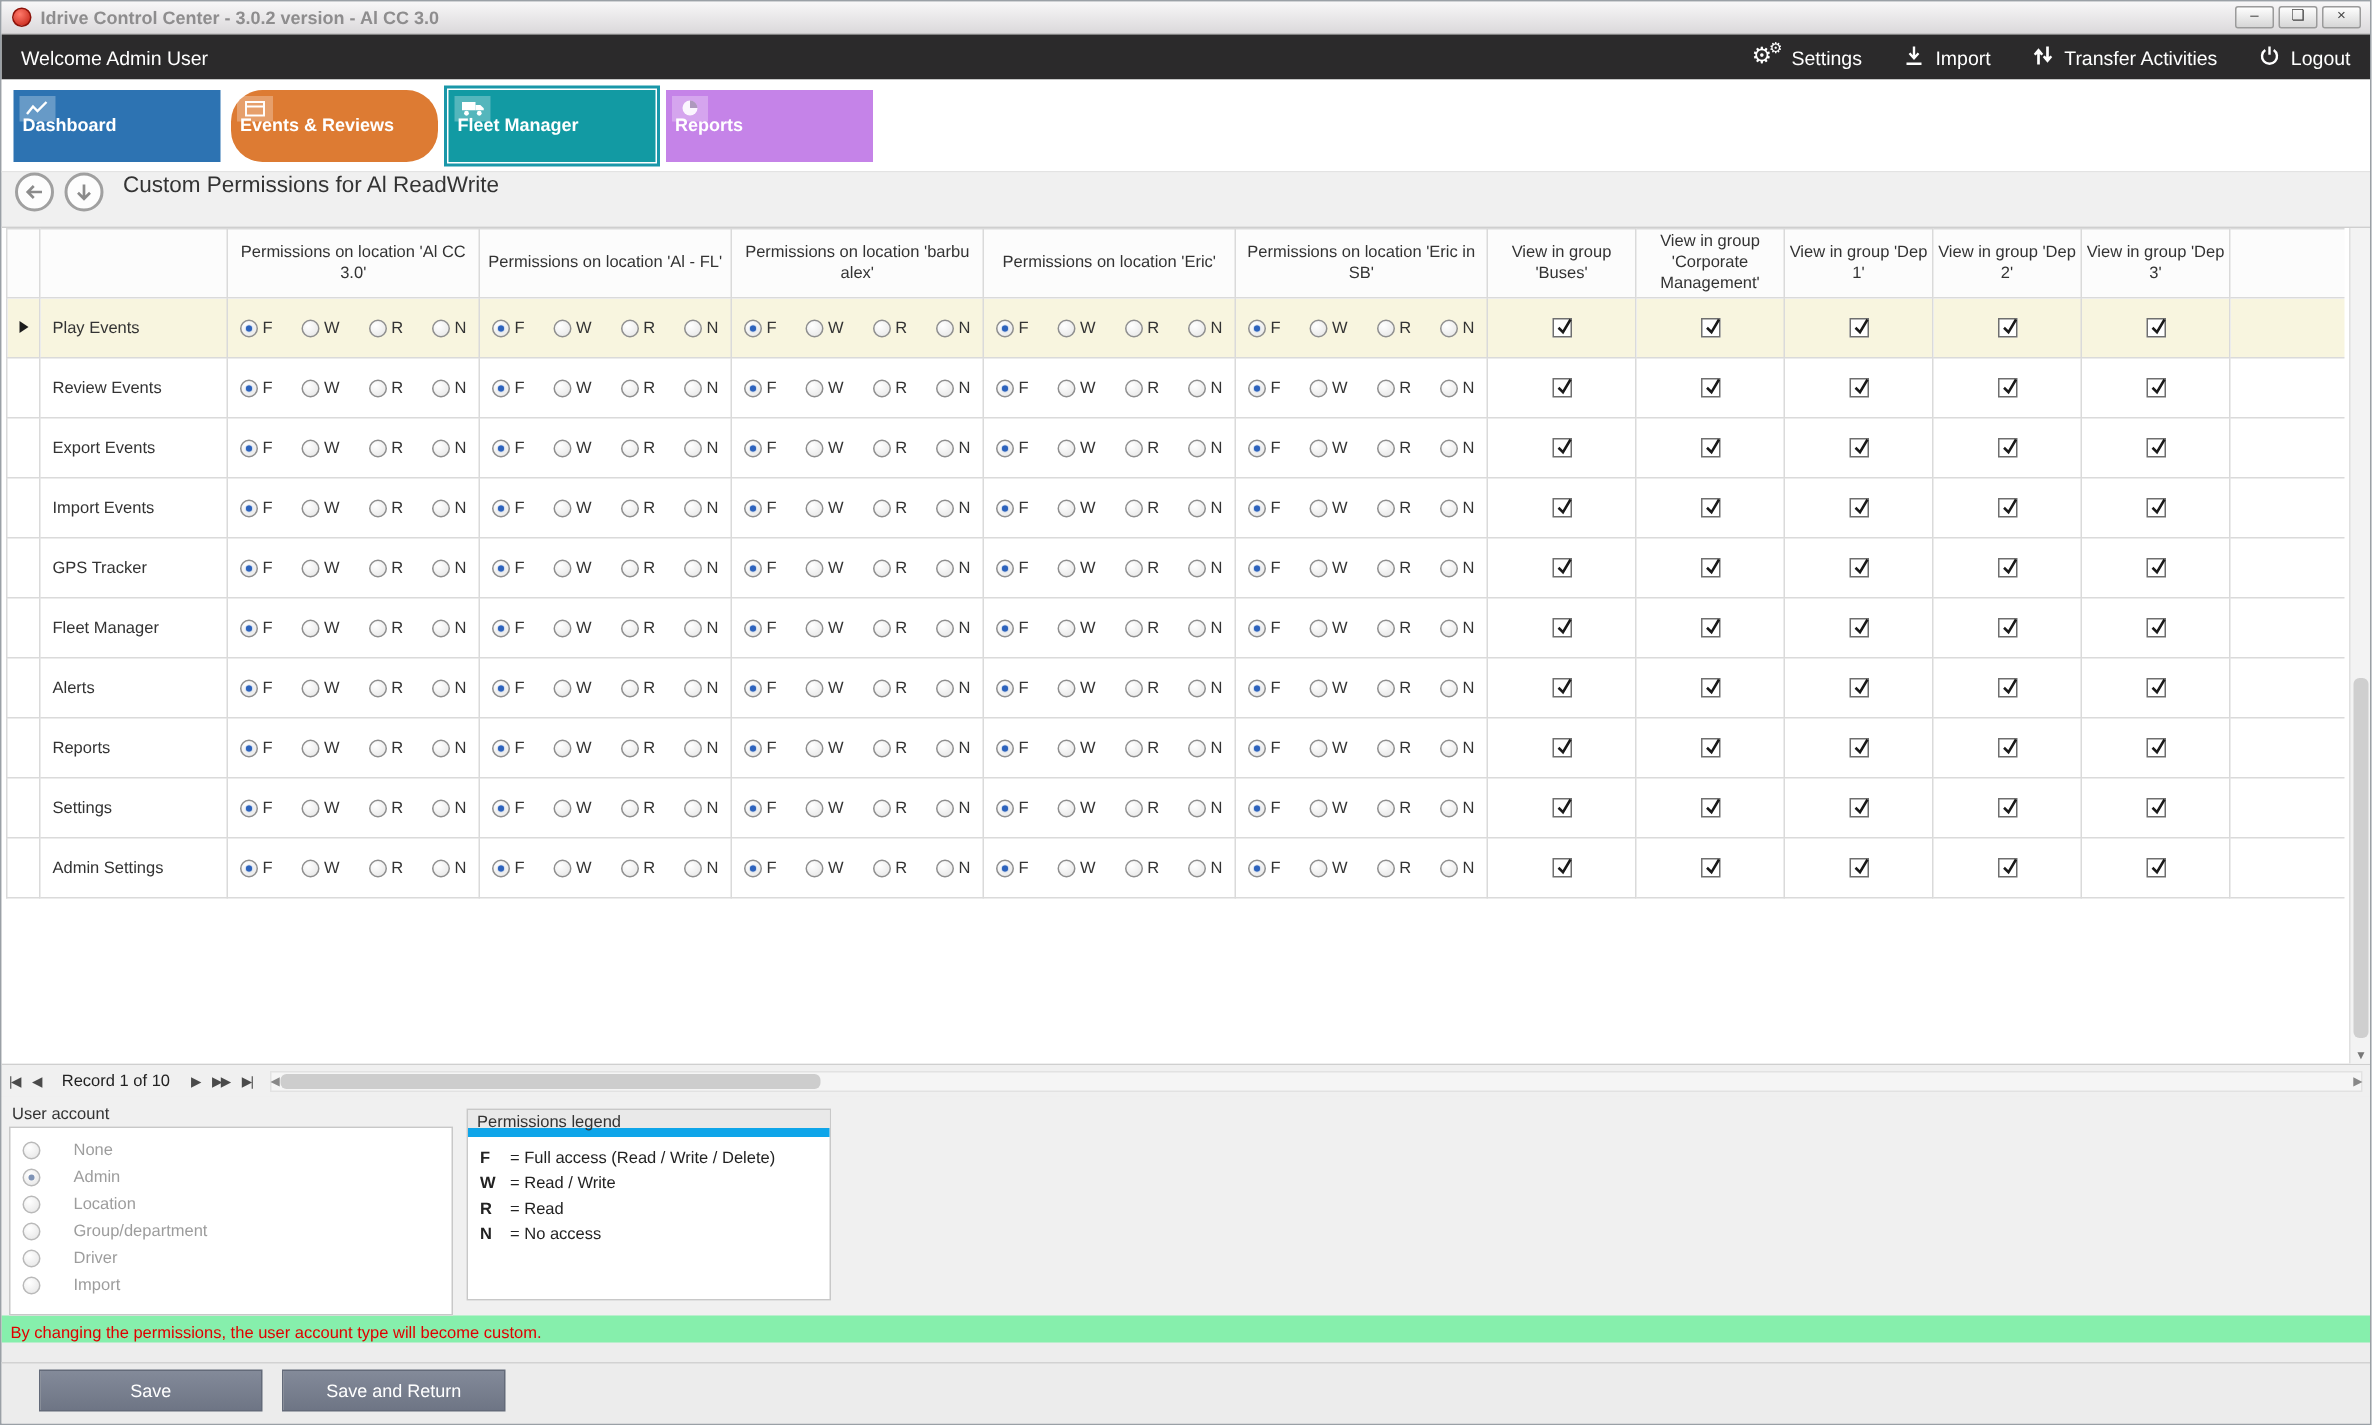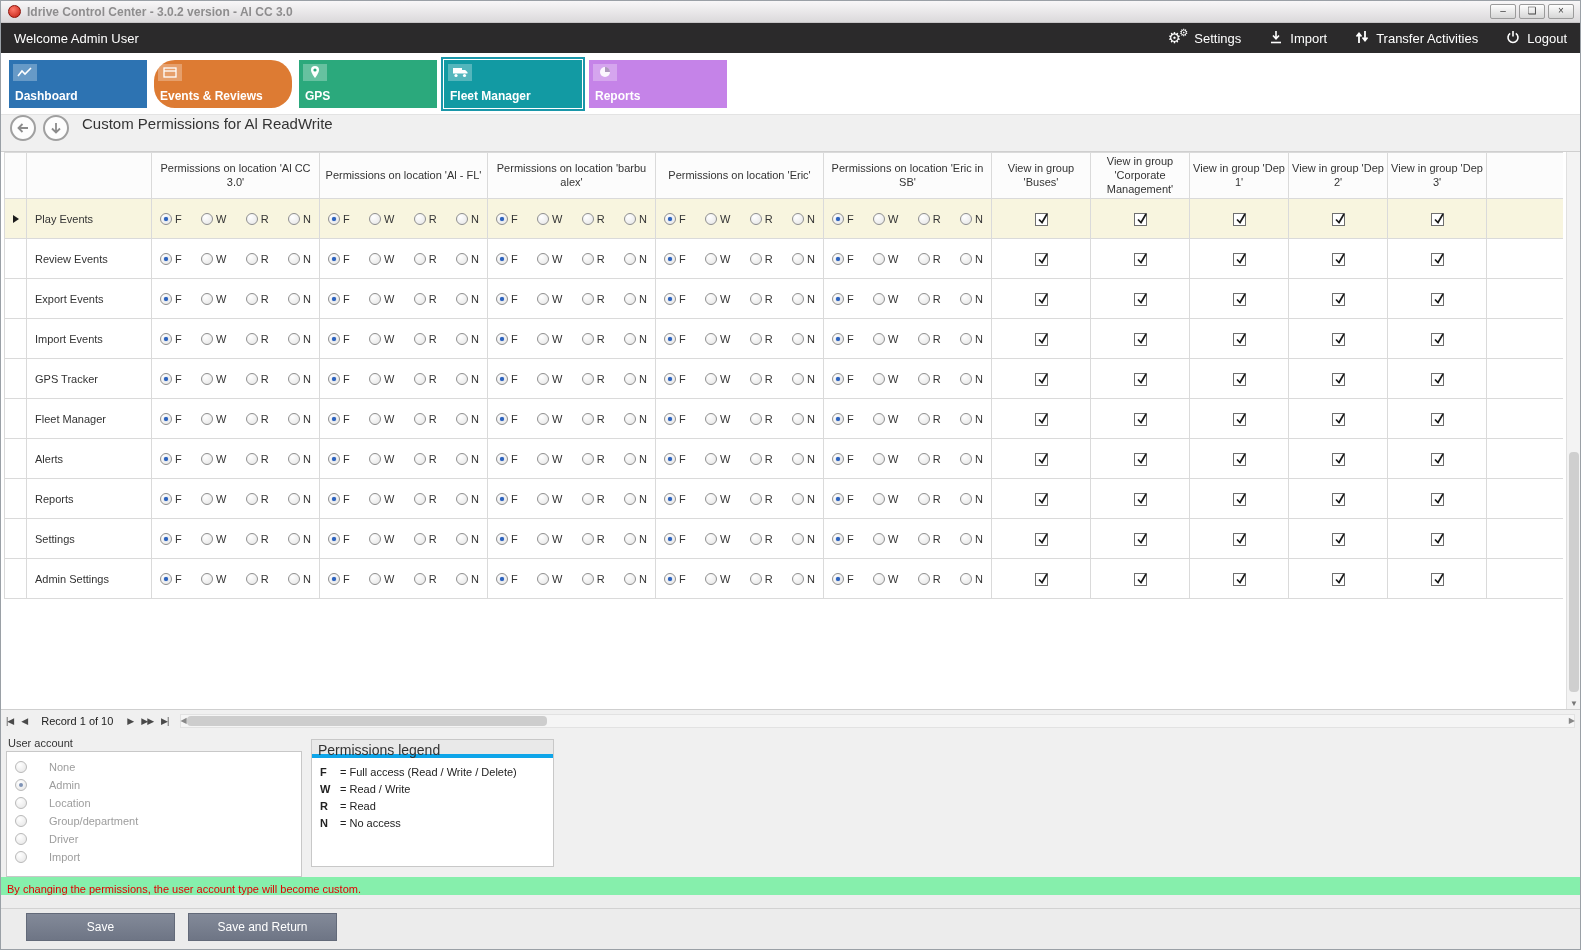--- a/index.html
+++ b/index.html
@@ -18,21 +18,21 @@
   .top-actions{margin-left:auto;display:flex;align-items:center;gap:28px}
   .top-action{display:flex;align-items:center;gap:7px;font-size:13px;color:#fff;cursor:pointer}
   .gears{position:relative;font-size:15px;line-height:14px;margin-right:6px}
   .gear-small{position:absolute;font-size:10px;top:-5px;right:-7px}
 
   
   .tabstrip{height:62px;background:#fff;display:flex;align-items:center;padding:0 8px;gap:7px;border-bottom:1px solid #e3e3e3}
   .tab{width:138px;height:48px;position:relative;color:#fff;cursor:pointer;flex:none}
   .tab.selected{outline:2px solid #1a97a9;outline-offset:1px}
   .tab-icon{position:absolute;top:4px;left:4px;width:24px;height:17px;background:rgba(255,255,255,.28);display:flex;align-items:center;justify-content:center}
-  .tab-label{position:absolute;left:6px;bottom:5px;font-size:12px;font-weight:bold;white-space:nowrap}
+  .tab-label{position:absolute;left:6px;bottom:18px;font-size:12px;font-weight:bold;white-space:nowrap}
 
   
   .subheader{height:36px;display:flex;align-items:flex-start;gap:7px;padding:0 9px;background:#f0f0f0}
   .circle-btn{width:26px;height:26px;border-radius:50%;border:2px solid #a0a0a0;background:#fdfdfd;display:flex;align-items:center;justify-content:center;cursor:pointer}
   .page-title{font-size:15px;color:#333;margin-left:6px}
 
   
   .grid-area{position:relative;height:558px;background:#fff;border-top:1px solid #cfcfcf;padding-left:3px}
   table{border-collapse:collapse;table-layout:fixed;width:calc(100% - 17px)}
   th,td{border:1px solid #dadada;font-size:11px;color:#333;overflow:hidden}
@@ -73,21 +73,21 @@
   .user-account{width:296px}
   .ua-title{font-size:11px;color:#333;margin:2px 0 2px 2px}
   .ua-box{background:#fff;border:1px solid #c8c8c8;height:126px;padding:6px 8px}
   .ua-option{display:flex;align-items:center;gap:22px;height:18px;cursor:pointer}
   .ua-radio{border-color:#b9b9b9}
   .ua-radio.sel::after{background:#7f93b5;box-shadow:none}
   .ua-label-text{font-size:11px;color:#9d9d9d}
 
   .legend-wrap{margin-left:9px;width:243px}
   .legend-box{background:#fff;border:1px solid #c8c8c8;height:128px;margin-top:4px}
-  .legend-title{height:18px;background:#e9e9e9;border-bottom:4px solid #0ea5e9;font-size:14px;color:#333;padding:2px 6px}
+  .legend-title{height:18px;background:#e9e9e9;border-bottom:6px solid #0ea5e9;font-size:11px;color:#333;padding:2px 6px}
   .legend-items{padding:8px 8px 0 8px}
   .legend-row{display:flex;gap:4px;height:17px;font-size:11px;color:#222}
   .lk{font-weight:bold;width:16px}
   .lv{}
 
   .warning{font-size:11px;font-weight:normal;color:#e00000;padding:6px 0 0 6px;background:#86efac}
   .buttons-row{margin-top:13px;border-top:1px solid #d2d2d2;background:#ececec;padding:4px 0 6px 25px;display:flex;gap:13px}
   .action-btn{width:149px;height:28px;background:linear-gradient(#838a99,#6e7585);border:1px solid #636a79;color:#fff;font-size:12px;font-family:"Liberation Sans",sans-serif;cursor:pointer}
   .bottom-fill{background:#ececec;height:20px}
 </style>
@@ -151,29 +151,20 @@
       <span class="tab-label">Dashboard</span>
     </div>
     <div class="tab" style="background: rgb(221, 123, 51); border-radius: 21px;">
       <span class="tab-icon">
         <svg width="14" height="12" viewBox="0 0 14 12">
           <rect x="1" y="2" width="12" height="9" fill="none" stroke="#fff" stroke-width="1.3"></rect>
           <line x1="1" y1="5" x2="13" y2="5" stroke="#fff" stroke-width="1.3"></line>
         </svg>
       </span>
       <span class="tab-label">Events &amp; Reviews</span>
-    </div>
-    <div class="tab" style="background: rgb(43, 169, 124);">
-      <span class="tab-icon">
-        <svg width="10" height="14" viewBox="0 0 10 14">
-          <path d="M5 1 a4 4 0 0 1 4 4 c0 3 -4 8 -4 8 s-4 -5 -4 -8 a4 4 0 0 1 4 -4" fill="#fff"></path>
-          <circle cx="5" cy="5" r="1.6" fill="#2ba97c"></circle>
-        </svg>
-      </span>
-      <span class="tab-label">GPS</span>
     </div>
     <div class="tab selected" style="background: rgb(18, 154, 163);">
       <span class="tab-icon">
         <svg width="17" height="12" viewBox="0 0 17 12">
           <rect x="1" y="2" width="9" height="5.5" fill="#fff"></rect>
           <path d="M10 4 h3.2 l2.3 2.2 v1.3 h-5.5 z" fill="#fff"></path>
           <circle cx="4" cy="9.5" r="1.6" fill="#fff"></circle>
           <circle cx="12.5" cy="9.5" r="1.6" fill="#fff"></circle>
         </svg>
       </span>

